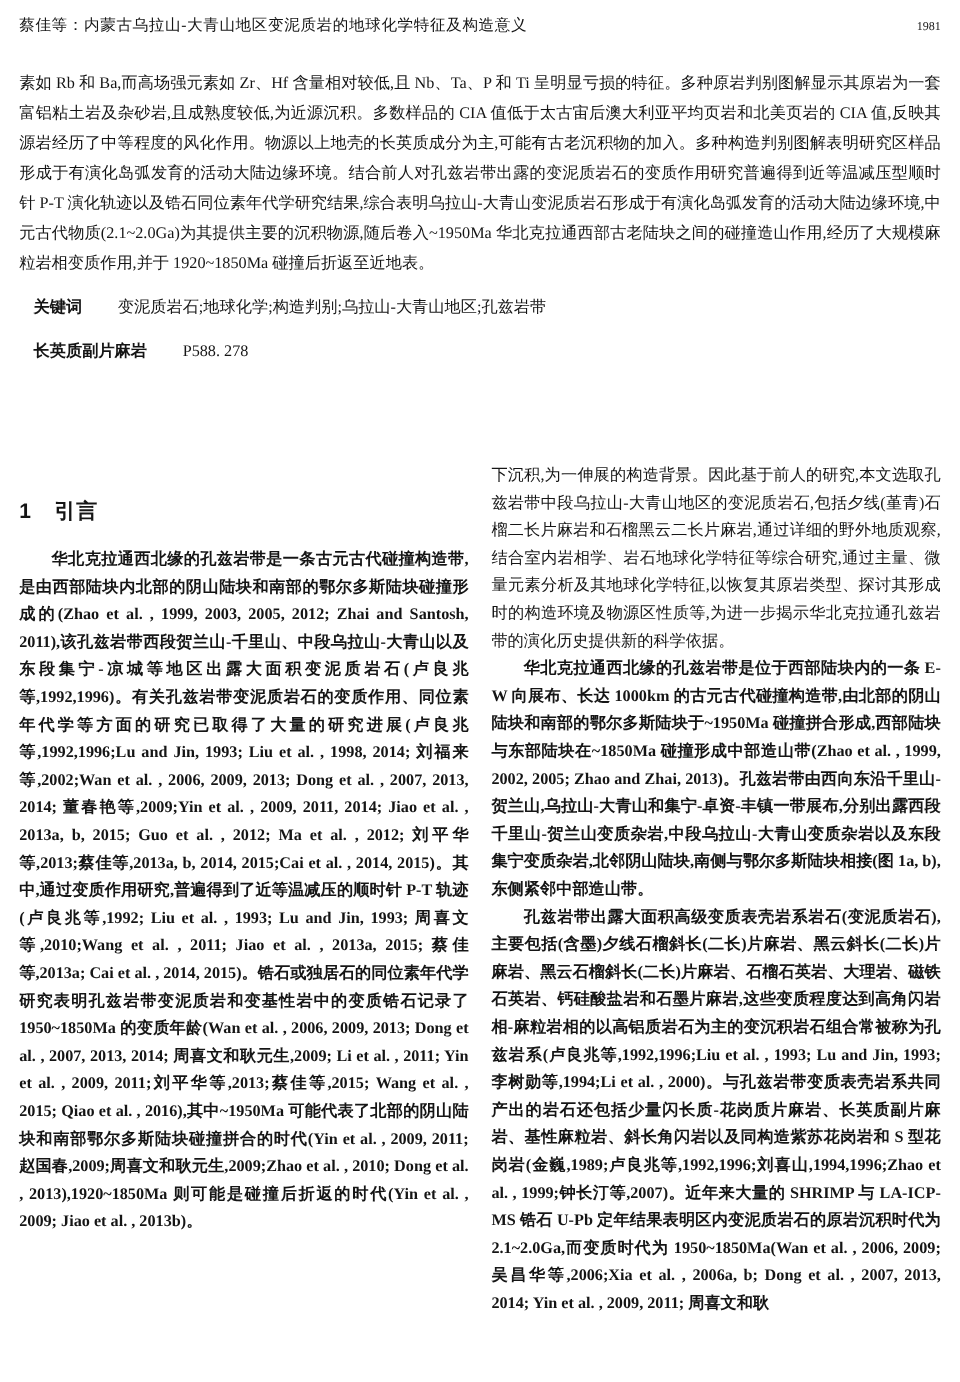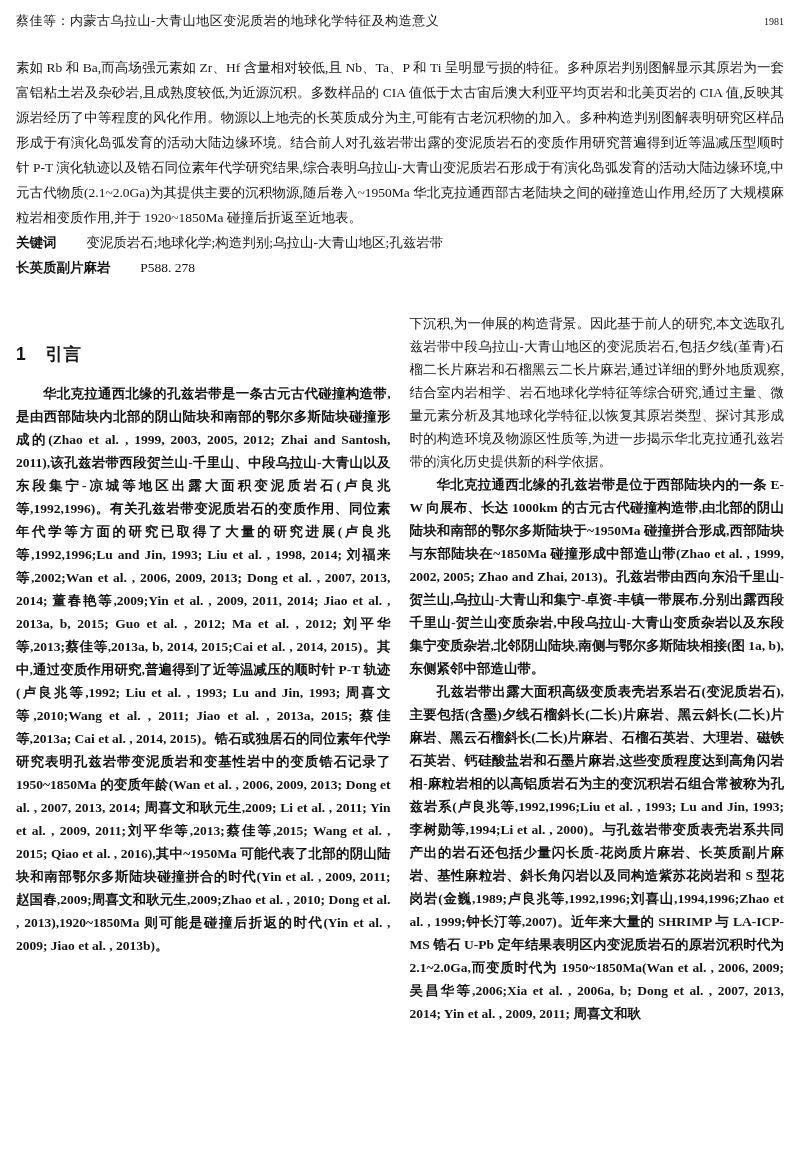--- a/index.html
+++ b/index.html
@@ -33,36 +33,37 @@
     margin: 24px 0 0 0;
     font-size: 13.5px;
     line-height: 25px;
     text-align: justify;
     text-justify: inter-ideograph;
   }
   
   .meta-line {
     font-size: 13.5px;
     line-height: 25px;
-    margin: 0;
+    margin: 12px;
   }
   .meta-label {
     font-family: "Liberation Sans", "DejaVu Sans", sans-serif;
     font-weight: bold;
     margin-right: 2.2em;
   }
   
   .columns {
     display: flex;
     gap: 19px;
     margin-top: 32px;
   }
   .col {
     flex: 1 1 0;
     min-width: 0;
+    margin-top: 47px;
   }
   .sec-heading {
     font-family: "Liberation Sans", "DejaVu Sans", sans-serif;
     font-size: 17.5px;
     font-weight: bold;
     margin: 0 0 16px 0;
     letter-spacing: 0.5px;
   }
   .sec-heading .sec-num { margin-right: 1.1em; }
   .sec-heading.first { margin-top: 30px; }

